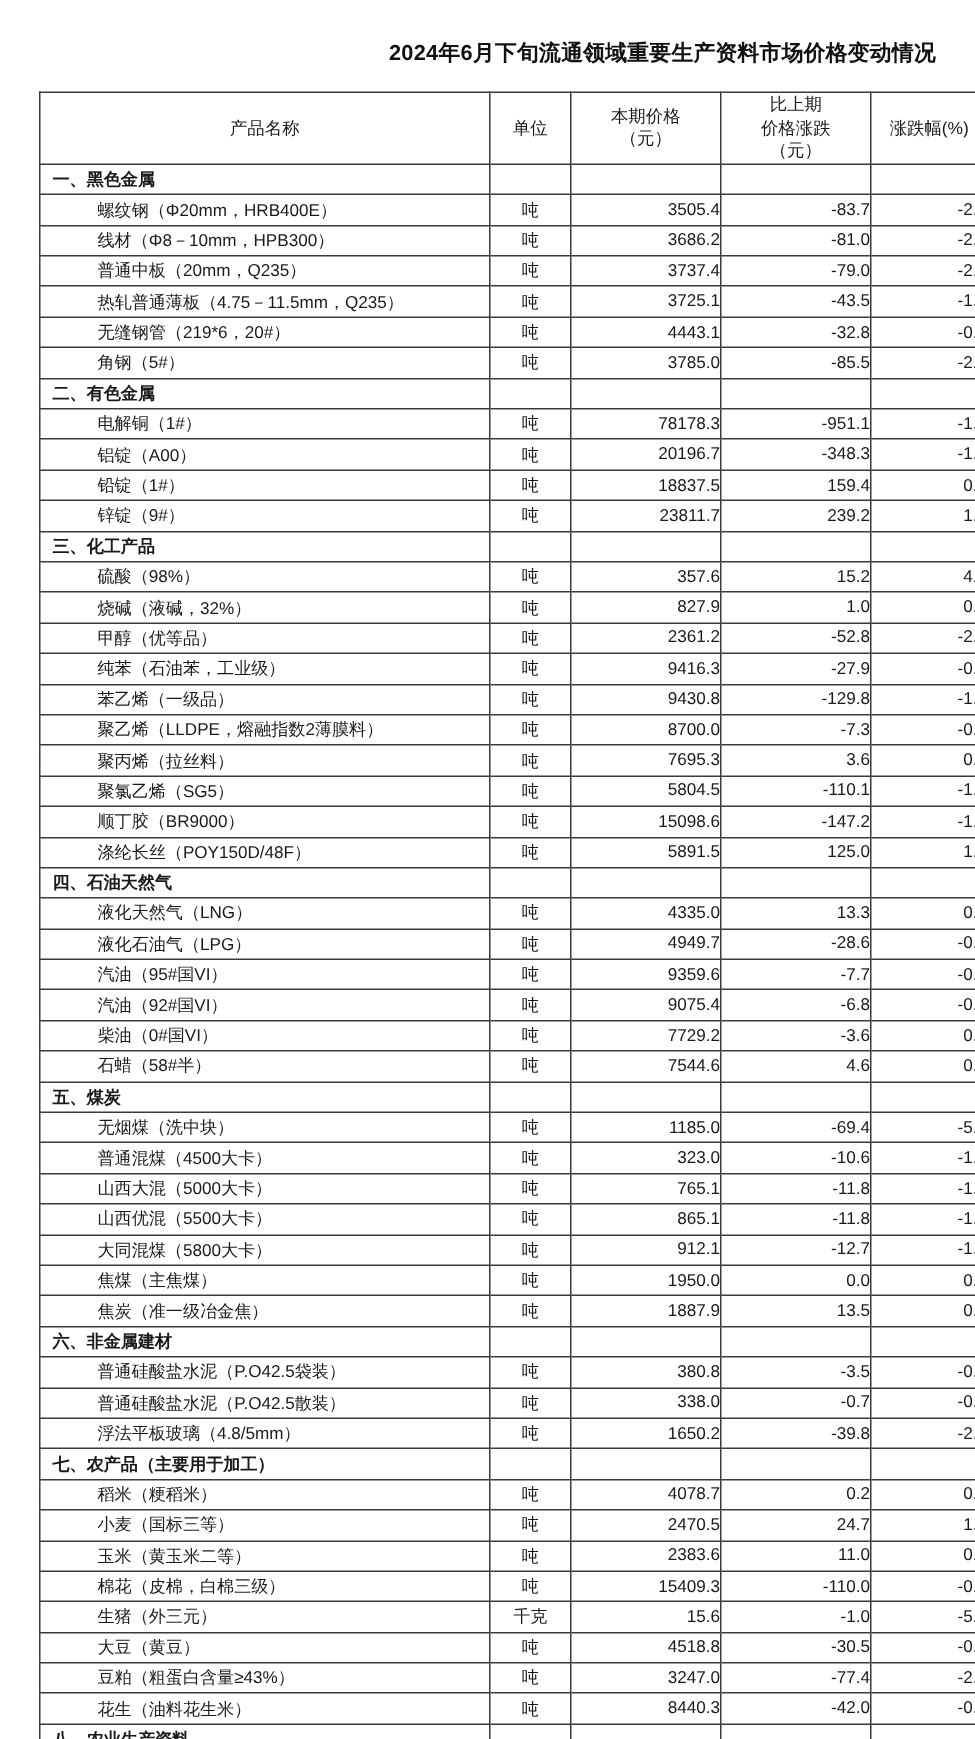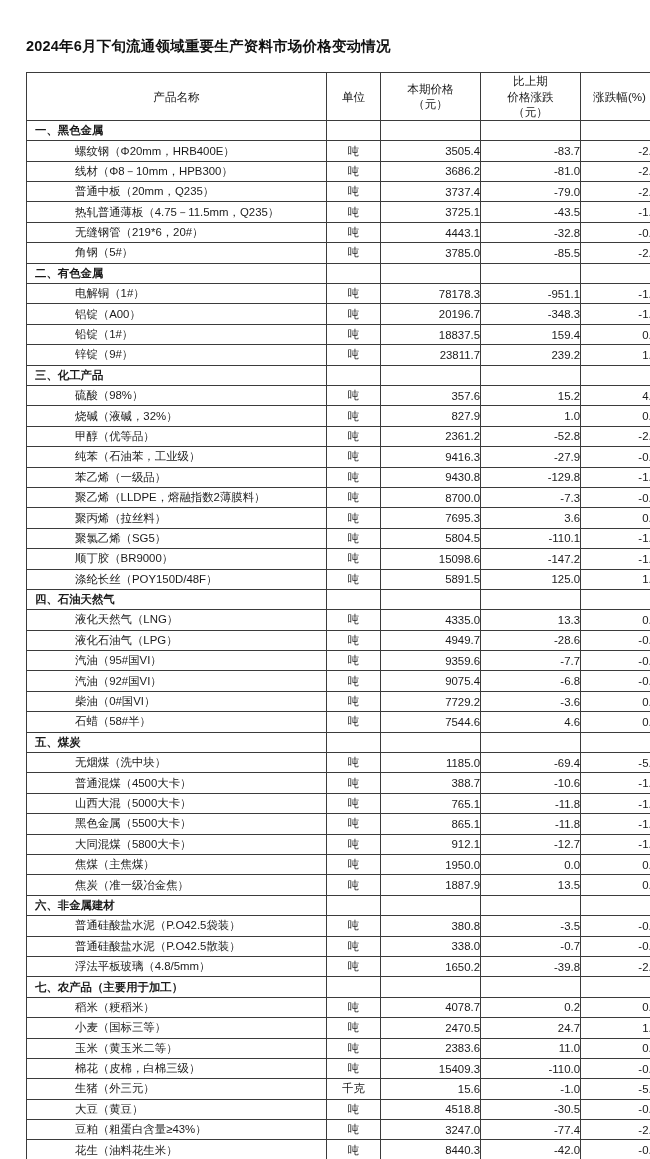--- a/index.html
+++ b/index.html
@@ -13,25 +13,25 @@
     font-family: "Liberation Sans", "DejaVu Sans", sans-serif;
     color: #1a1a1a;
     -webkit-font-smoothing: antialiased;
   }
   .page {
     width: 650px;
     box-sizing: border-box;
     padding: 18px 26px 10px 26px;
   }
   .doc-title {
-    text-align: left;
+    text-align: right;
     font-size: 14.5px;
     font-weight: bold;
     letter-spacing: 0.2px;
-    margin: 19px 0 16px 0;
+    margin: 8px 0 16px 0;
     color: #111;
   }
   table.price-table {
     width: 100%;
     border-collapse: collapse;
     font-size: 11.4px;
     table-layout: fixed;
   }
   table.price-table th,
   table.price-table td {
@@ -58,21 +58,21 @@
     text-align: left;
     padding-left: 6px;
     white-space: nowrap;
     overflow: hidden;
   }
   td.name.cat {
     font-weight: bold;
     padding-left: 8px;
   }
   td.name.item {
-    padding-left: 48px;
+    padding-left: 38px;
   }
   td.unit {
     text-align: center;
   }
   td.num {
     text-align: right;
     padding-right: 10px;
     font-variant-numeric: tabular-nums;
   }
   td.pct {
@@ -334,33 +334,33 @@
         <tr>
           <td class="name item">无烟煤（洗中块）</td>
           <td class="unit">吨</td>
           <td class="num">1185.0</td>
           <td class="num">-69.4</td>
           <td class="pct">-5.5</td>
         </tr>
         <tr>
           <td class="name item">普通混煤（4500大卡）</td>
           <td class="unit">吨</td>
-          <td class="num">388.7</td>
+          <td class="num">323.0</td>
           <td class="num">-10.6</td>
           <td class="pct">-1.6</td>
         </tr>
         <tr>
           <td class="name item">山西大混（5000大卡）</td>
           <td class="unit">吨</td>
           <td class="num">765.1</td>
           <td class="num">-11.8</td>
           <td class="pct">-1.5</td>
         </tr>
         <tr>
-          <td class="name item">黑色金属（5500大卡）</td>
+          <td class="name item">山西优混（5500大卡）</td>
           <td class="unit">吨</td>
           <td class="num">865.1</td>
           <td class="num">-11.8</td>
           <td class="pct">-1.3</td>
         </tr>
         <tr>
           <td class="name item">大同混煤（5800大卡）</td>
           <td class="unit">吨</td>
           <td class="num">912.1</td>
           <td class="num">-12.7</td>

